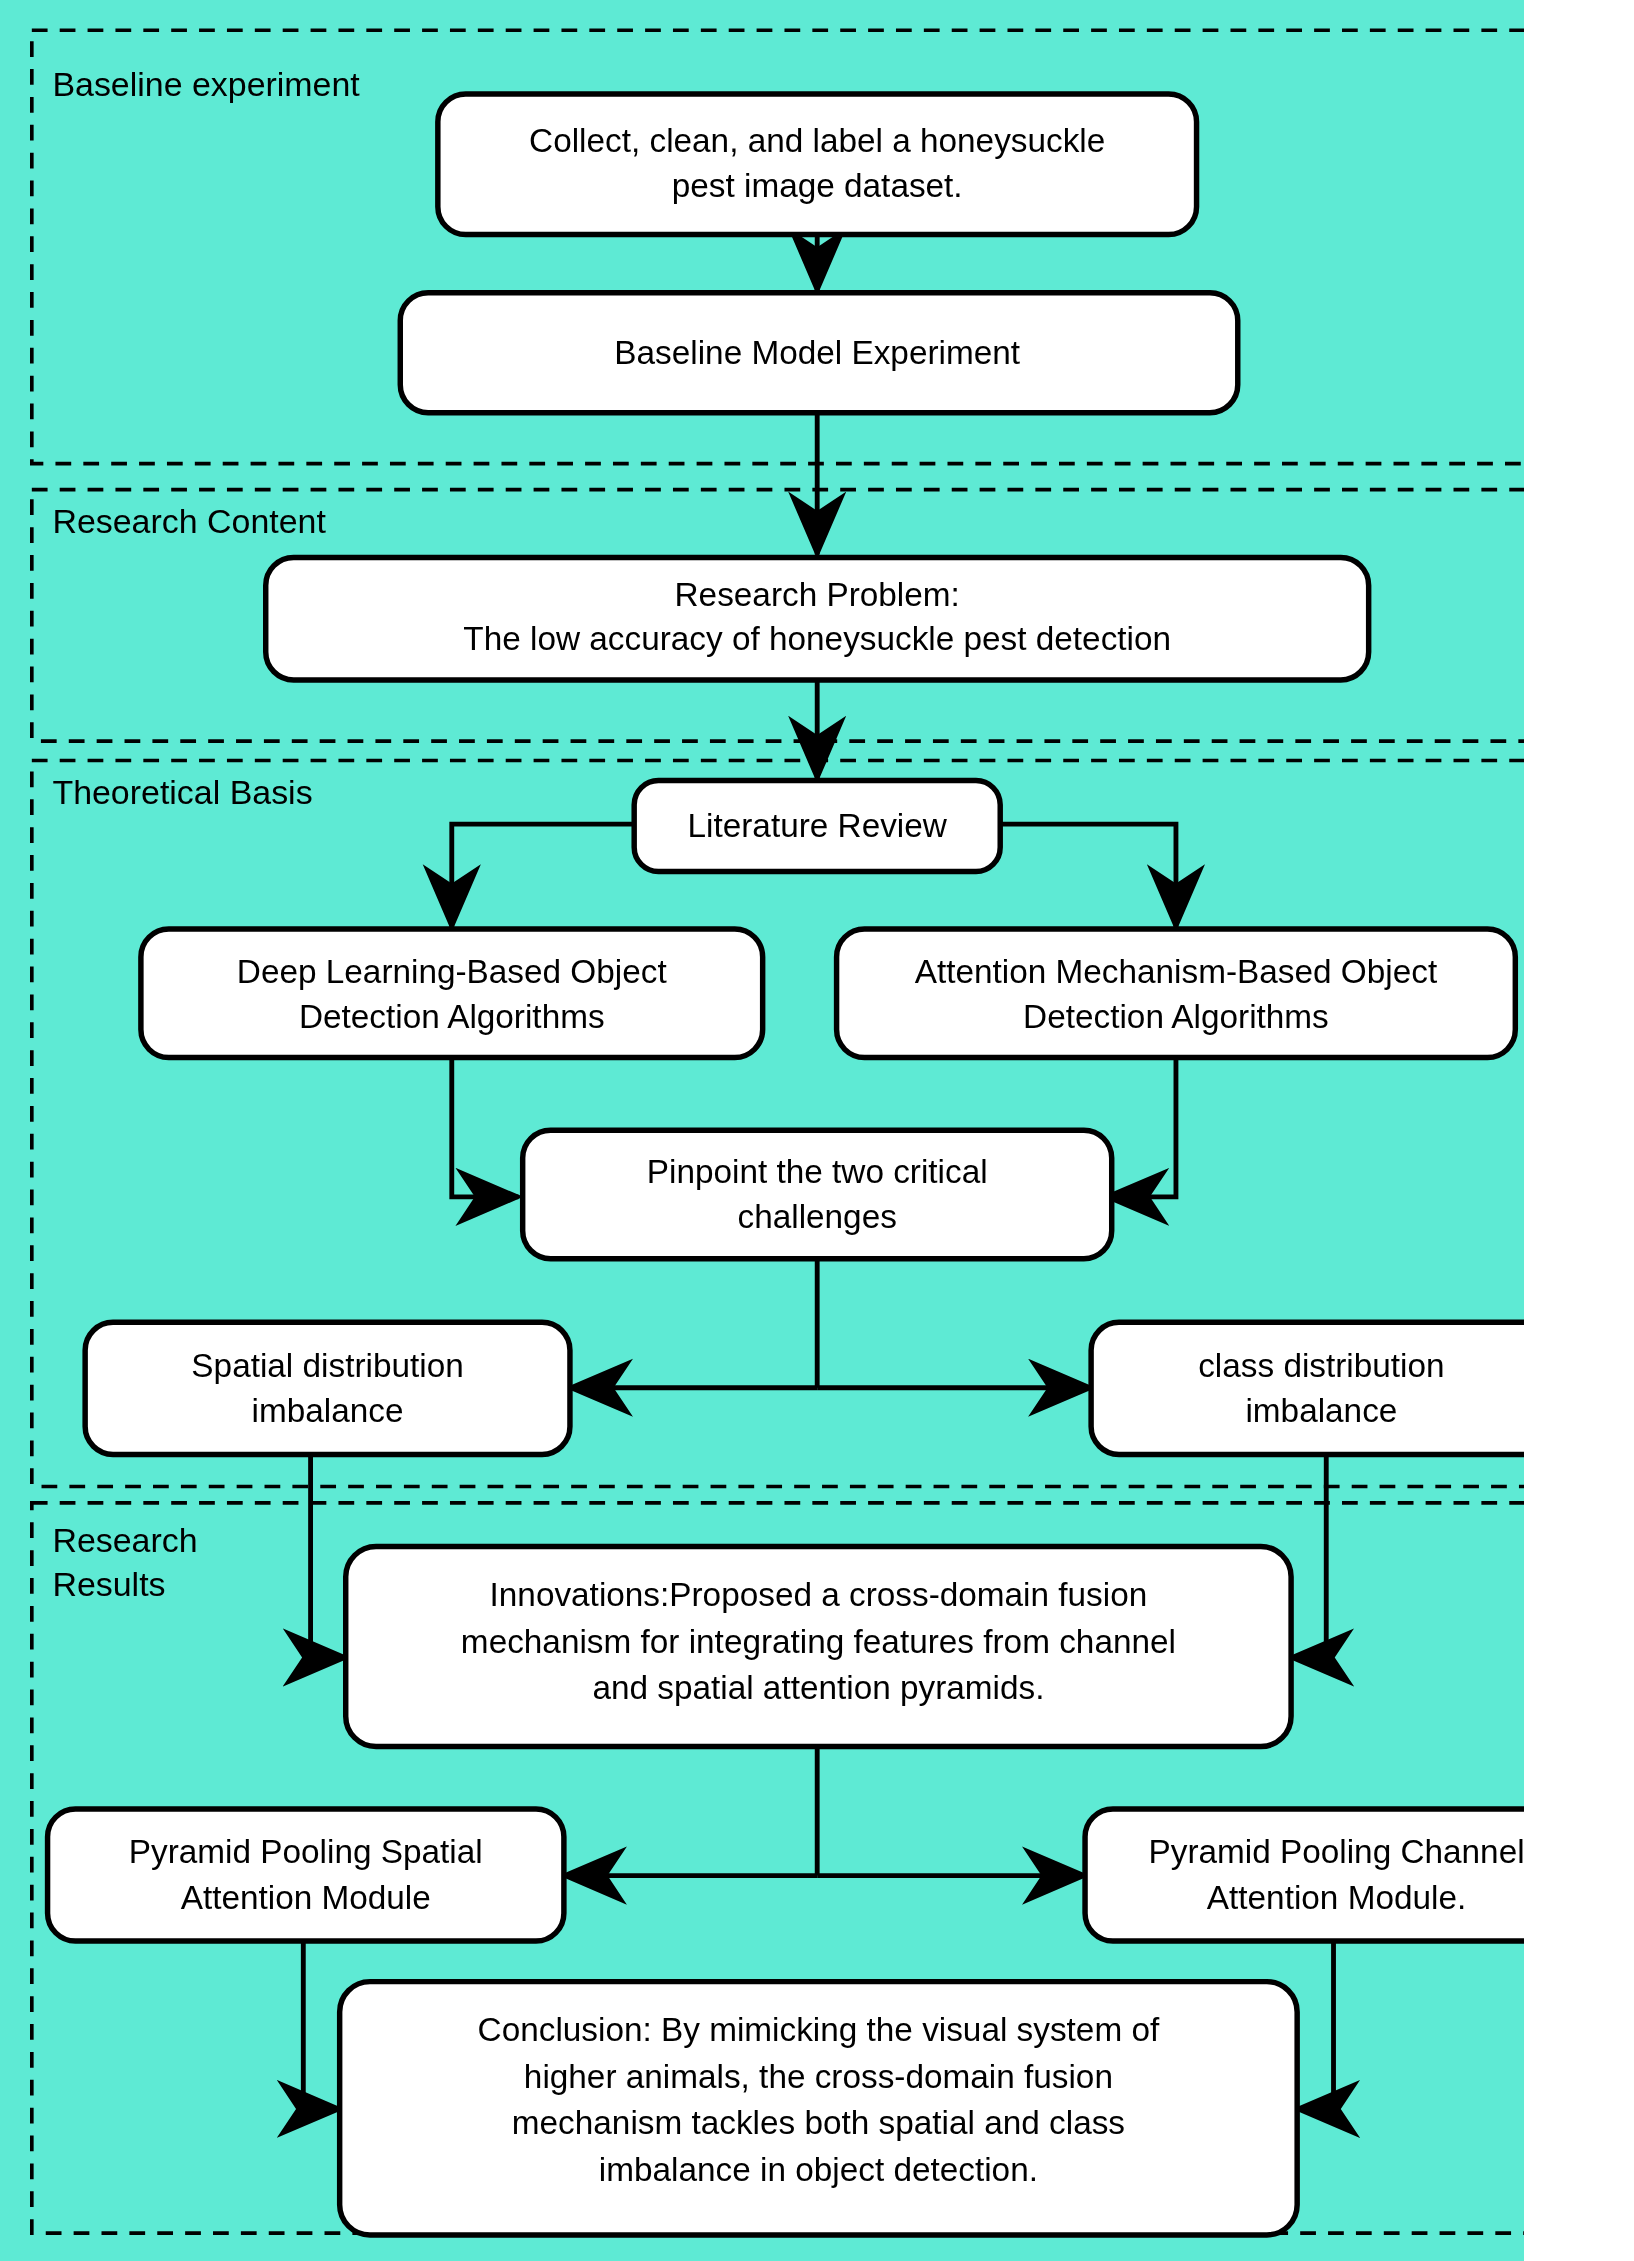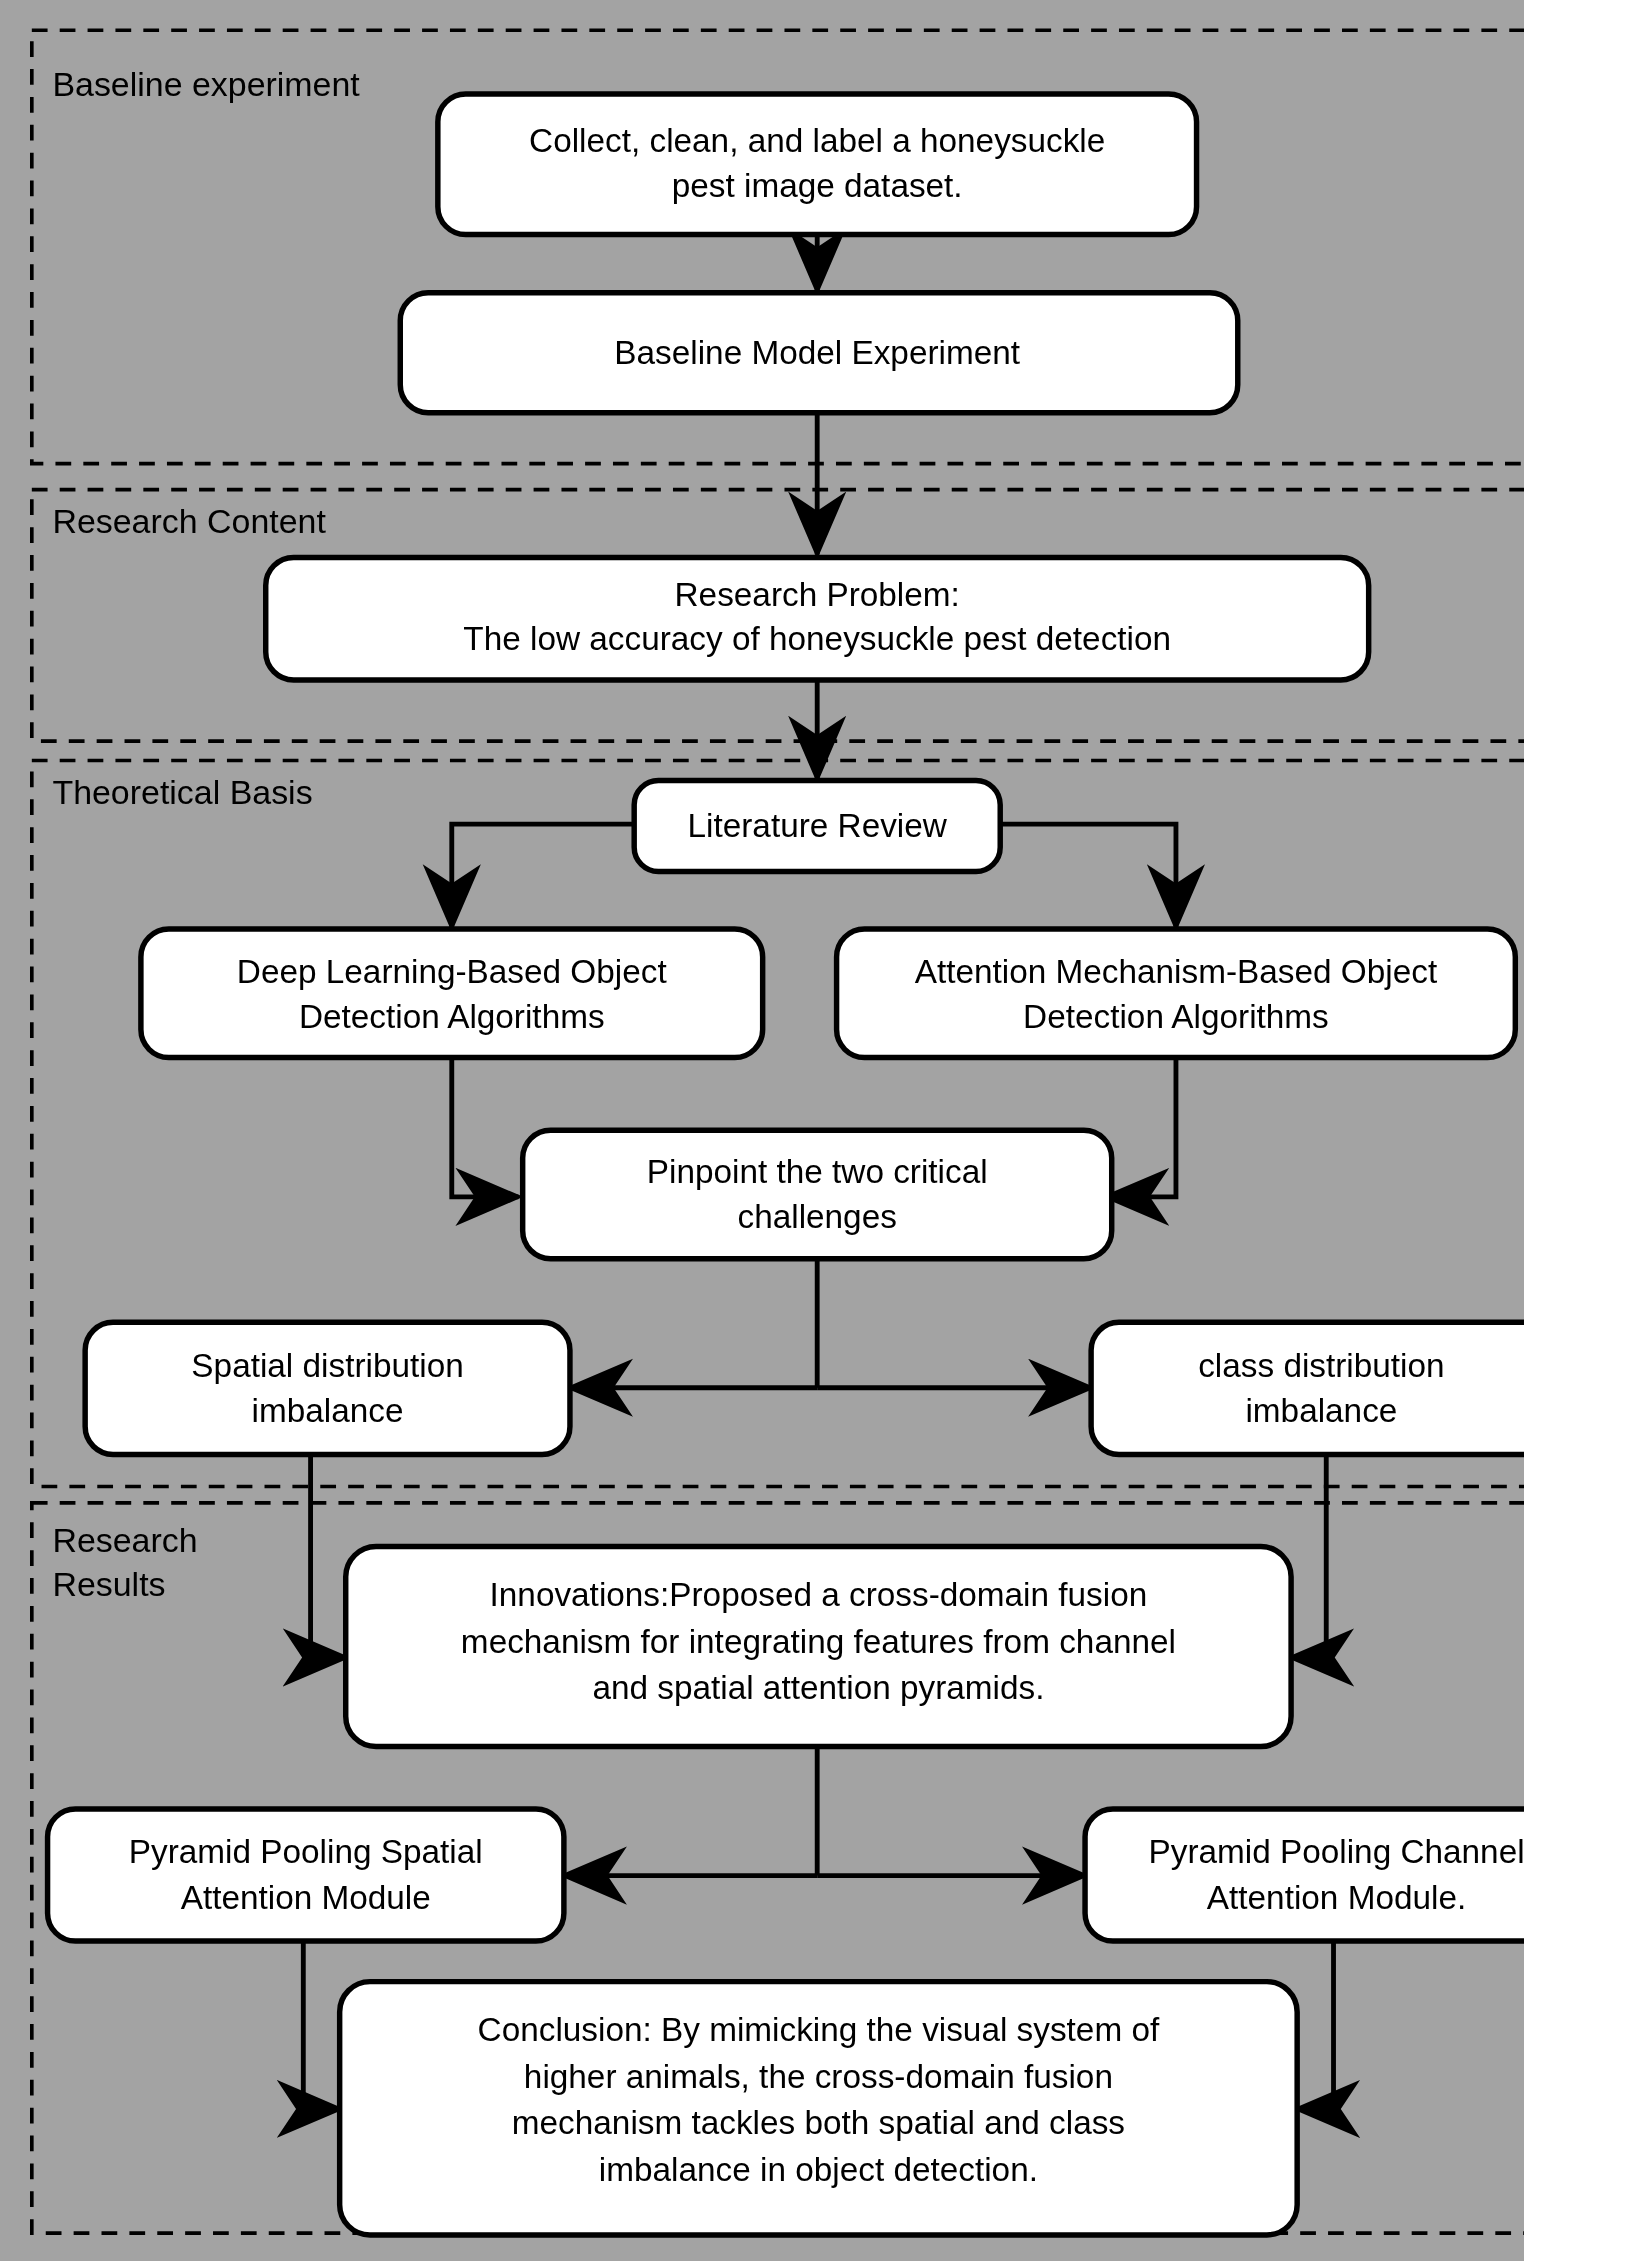--- a/index.html
+++ b/index.html
@@ -1,17 +1,17 @@
 <!DOCTYPE html>
 <html style="font-size:9.7px"><head>
 <meta charset="utf-8">
 <style>
   html,body{margin:0;padding:0;background:#ffffff;}
   body{width:1635px;height:2261px;font-family:"Liberation Sans",sans-serif;}
-  #stage{position:relative;width:1524px;height:2261px;overflow:hidden;background:#a3a3a3;}
+  #stage{position:relative;width:1524px;height:2261px;overflow:hidden;background:#5eead4;}
   svg#canvas{position:absolute;left:0;top:0;width:1635px;height:2261px;display:block;}
   .sect-frame{fill:none;stroke:#000;stroke-width:6;stroke-dasharray:26 20;}
   .sect-label{font-family:"Liberation Sans",sans-serif;font-size:56px;fill:#000;}
   .node-box{fill:#ffffff;stroke:#000;stroke-width:9;}
   .node-text{font-family:"Liberation Sans",sans-serif;font-size:55px;fill:#000;text-anchor:middle;}
   .edge{stroke:#000;stroke-width:8;fill:none;}
   .arrowhead{fill:#000;stroke:none;}
 </style>
 </head>
 <body>

